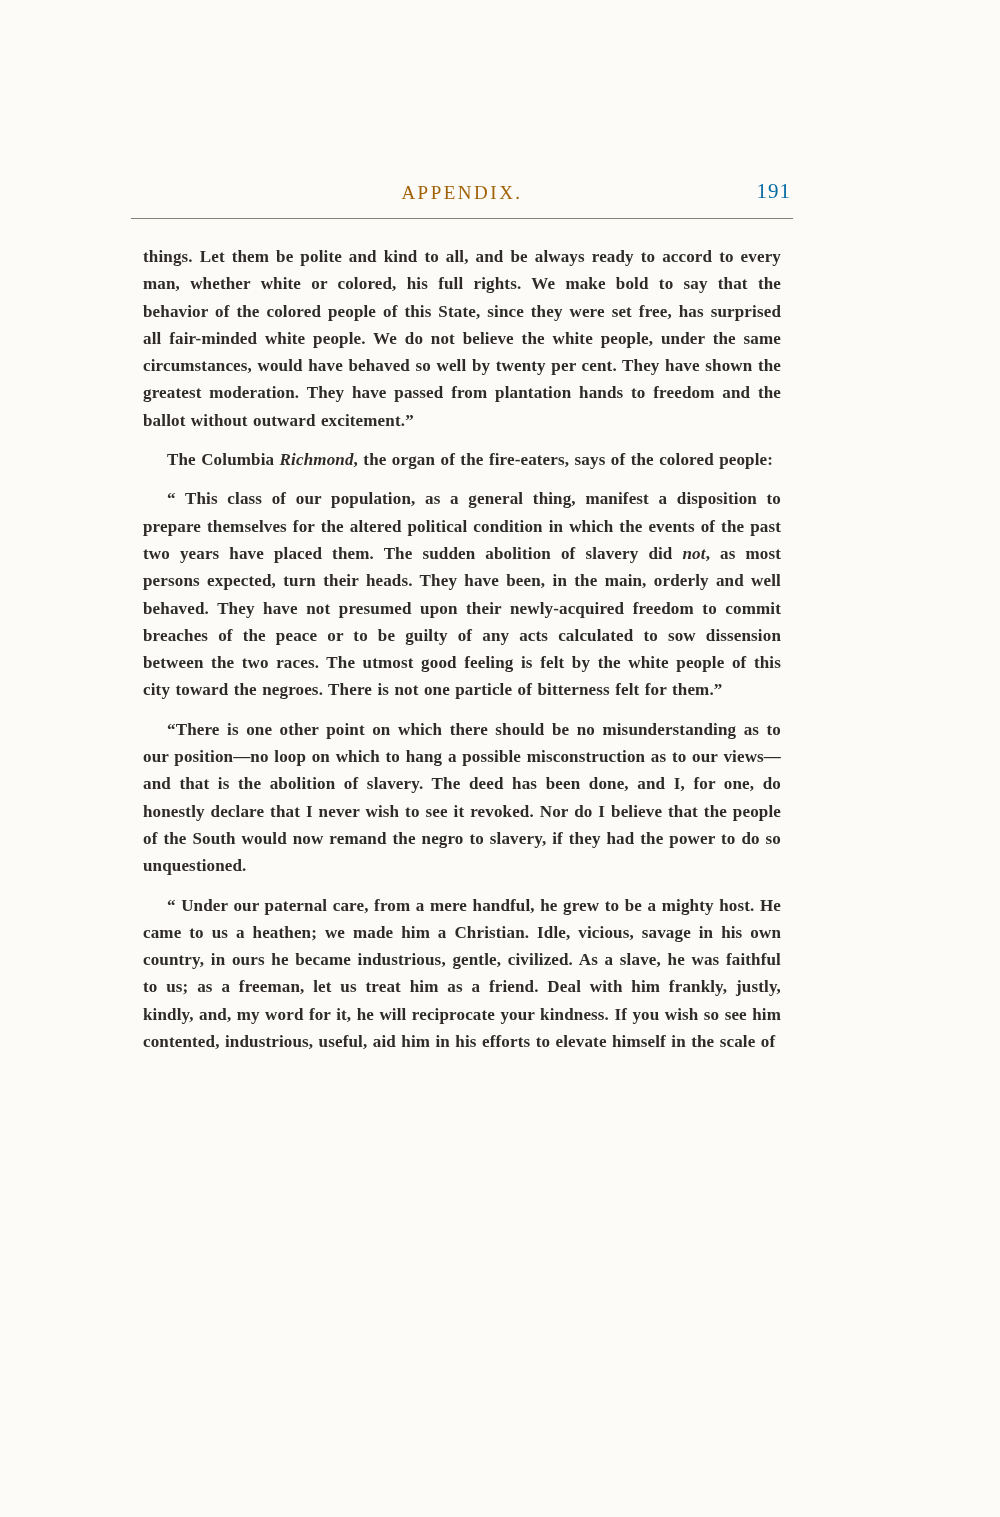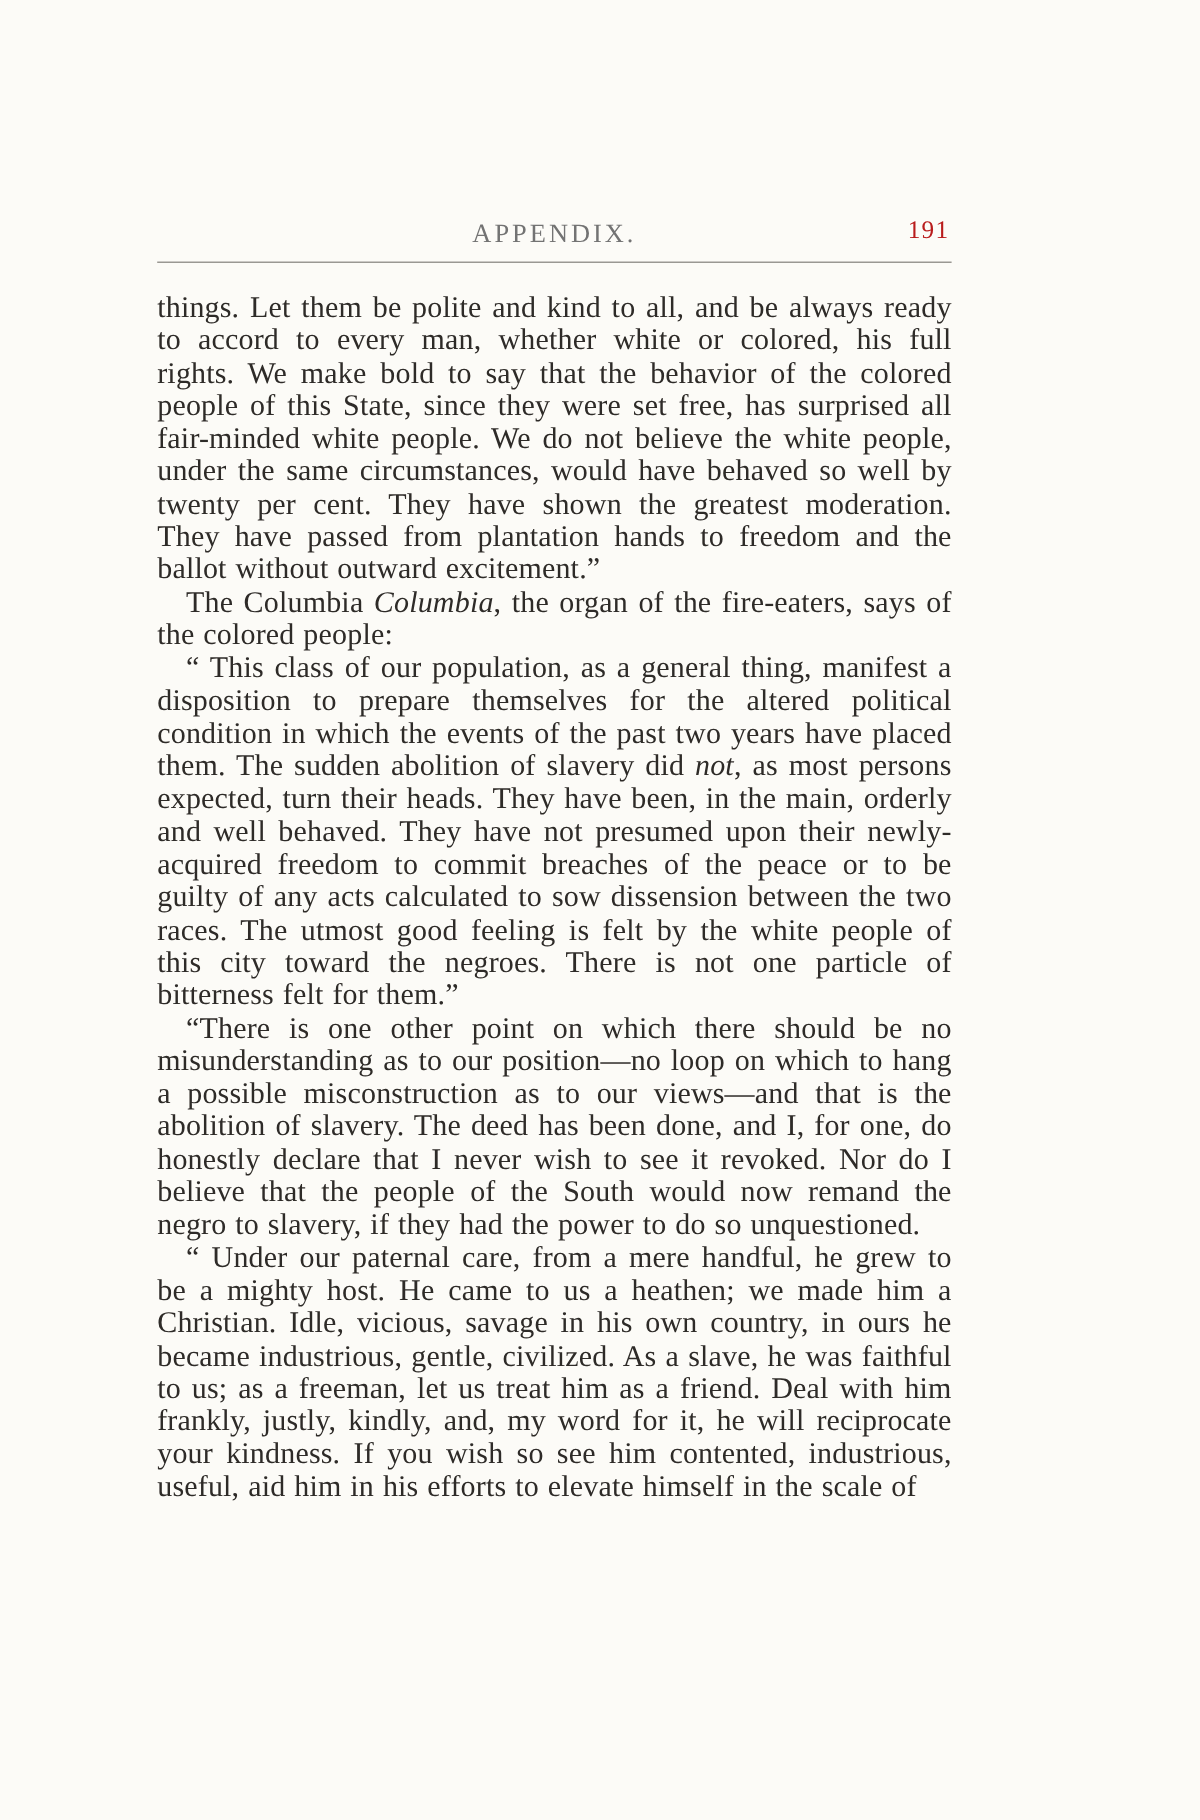--- a/index.html
+++ b/index.html
@@ -24,68 +24,69 @@
   }
   .page-header {
     position: relative;
     height: 28px;
   }
   .header-title {
     position: absolute;
     left: 50%;
     transform: translateX(-50%);
     top: 0;
-    font-size: 22px;
+    font-size: 19px;
     letter-spacing: 2.5px;
-    color: #737373;
+    color: #a16207;
   }
   .page-number {
     position: absolute;
     right: 2px;
     top: -3px;
     font-size: 21px;
     letter-spacing: 1px;
-    color: #b91c1c;
+    color: #0369a1;
   }
   .header-rule {
     border: none;
     border-top: 1px solid #6d6a64;
     margin: 8px 0 0 0;
     height: 0;
     opacity: 0.85;
   }
   .text-block {
     margin-top: 24px;
   }
   .para {
-    margin: 0;
-    font-size: 25px;
+    margin: 12px;
+    font-size: 17px;
     line-height: 27.3px;
     text-align: justify;
     letter-spacing: 0.15px;
     word-spacing: 1px;
+    font-weight: bold;
   }
   .para.indent {
     text-indent: 24px;
   }
   .para .it {
     font-style: italic;
   }
 </style>
 </head>
 <body>
 
 <div class="page">
   <div class="content">
     <header class="page-header">
       <span class="header-title">APPENDIX.</span>
       <span class="page-number">191</span>
     </header>
     <hr class="header-rule">
     <main class="text-block">
         <p class="para"><span>things.  Let them be polite and kind to all, and be always ready to accord to every man, whether white or colored, his full rights. We make bold to say that the behavior of the colored people of this State, since they were set free, has surprised all fair-minded white people.  We do not believe the white people, under the same circumstances, would have behaved so well by twenty per cent.  They have shown the greatest moderation.  They have passed from plantation hands to freedom and the ballot without outward excitement.”</span></p>
-        <p class="para indent"><span>The Columbia </span><span class="it">Columbia</span><span>, the organ of the fire-eaters, says of the colored people:</span></p>
+        <p class="para indent"><span>The Columbia </span><span class="it">Richmond</span><span>, the organ of the fire-eaters, says of the colored people:</span></p>
         <p class="para indent"><span>“ This class of our population, as a general thing, manifest a disposition to prepare themselves for the altered political condition in which the events of the past two years have placed them. The sudden abolition of slavery did </span><span class="it">not</span><span>, as most persons expected, turn their heads.  They have been, in the main, orderly and well behaved.  They have not presumed upon their newly-acquired freedom to commit breaches of the peace or to be guilty of any acts calculated to sow dissension between the two races. The utmost good feeling is felt by the white people of this city toward the negroes.  There is not one particle of bitterness felt for them.”</span></p>
         <p class="para indent"><span>“There is one other point on which there should be no misunderstanding as to our position—no loop on which to hang a possible misconstruction as to our views—and that is the abolition of slavery.  The deed has been done, and I, for one, do honestly declare that I never wish to see it revoked.  Nor do I believe that the people of the South would now remand the negro to slavery, if they had the power to do so unquestioned.</span></p>
         <p class="para indent"><span>“ Under our paternal care, from a mere handful, he grew to be a mighty host.  He came to us a heathen; we made him a Christian.  Idle, vicious, savage in his own country, in ours he became industrious, gentle, civilized.  As a slave, he was faithful to us; as a freeman, let us treat him as a friend.  Deal with him frankly, justly, kindly, and, my word for it, he will reciprocate your kindness.  If you wish so see him contented, industrious, useful, aid him in his efforts to elevate himself in the scale of</span></p>
       </main>
   </div>
 </div>
 
 </body></html>

